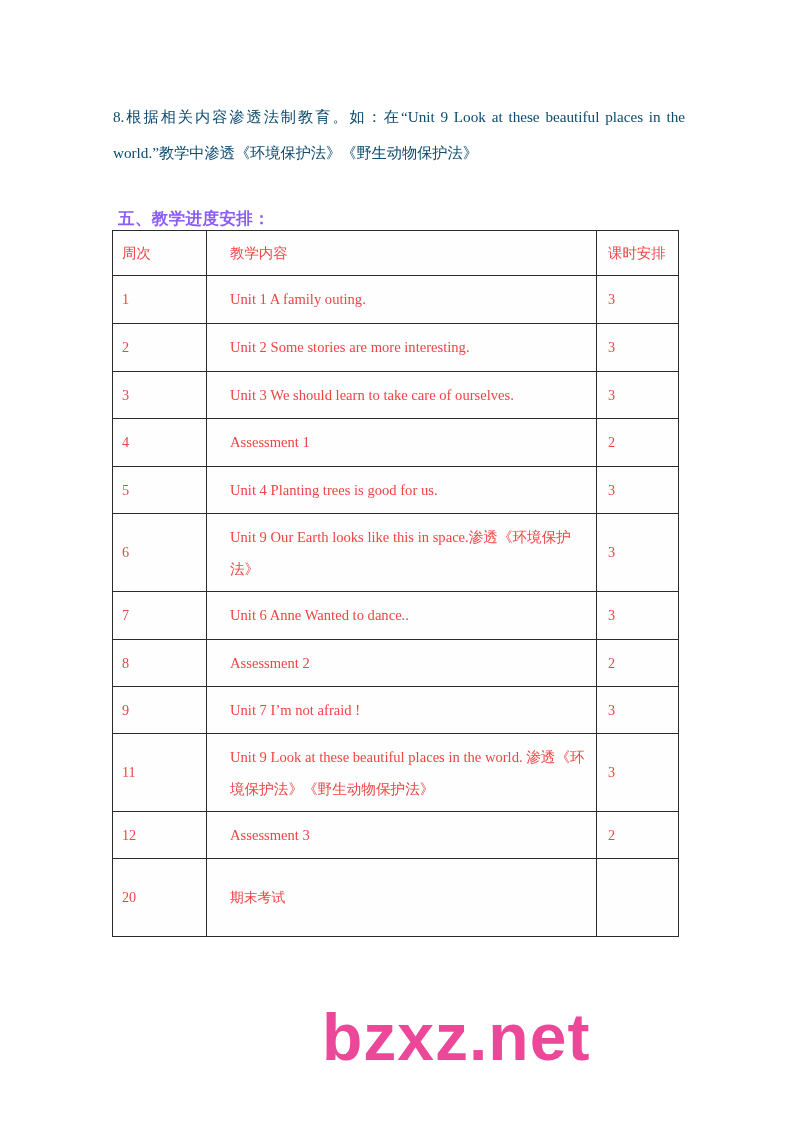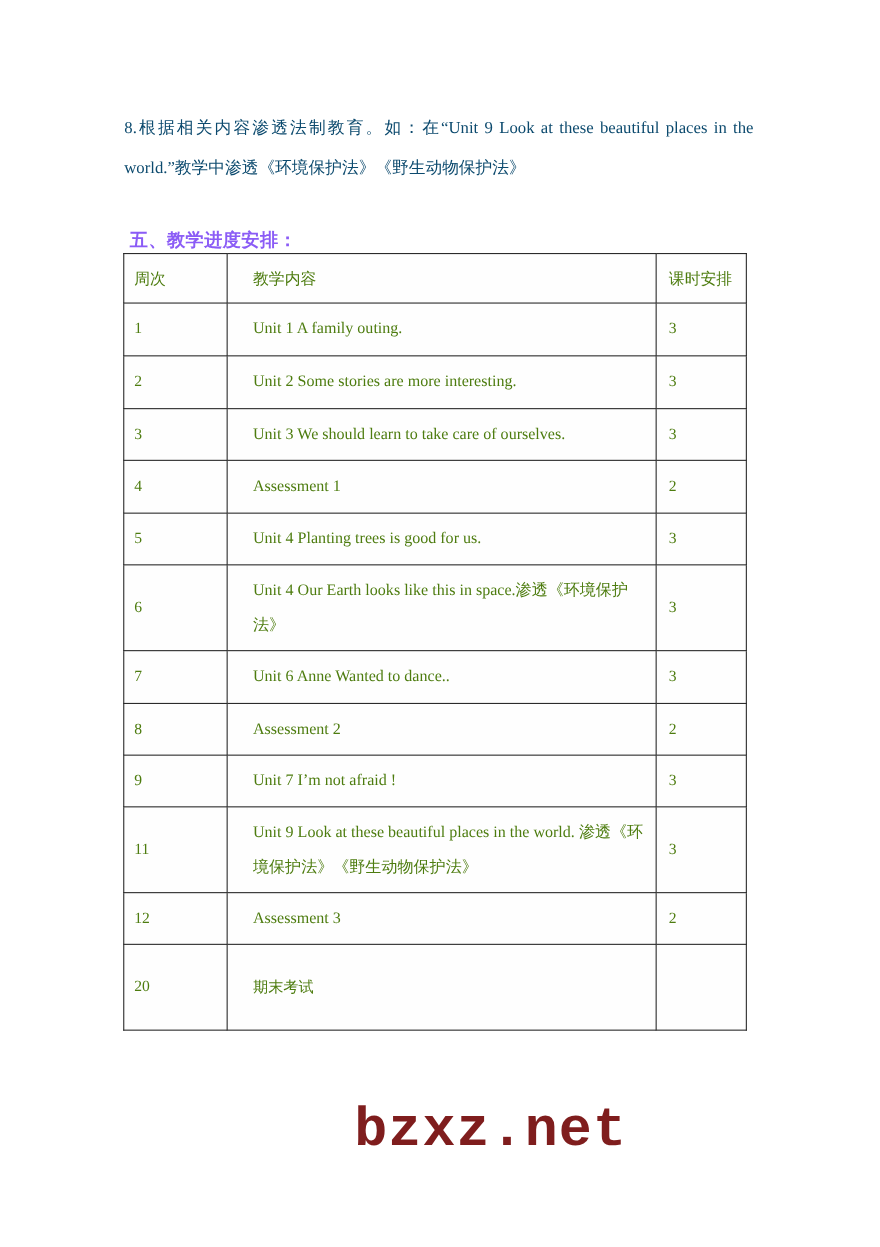--- a/index.html
+++ b/index.html
@@ -24,25 +24,25 @@
     width: 800px;
     height: 1134px;
     background: #ffffff;
   }
 
   
   .watermark {
     position: absolute;
     left: 322px;
     top: 1004px;
-    font-family: Liberation Mono, monospace;
-    font-size: 50px;
+    font-family: Liberation Sans, sans-serif;
+    font-size: 66px;
     font-weight: 700;
     letter-spacing: 1px;
-    color: #7f1d1d;
+    color: #ec4899;
     line-height: 1;
     user-select: none;
     white-space: nowrap;
     z-index: 0;
   }
 
   
   .intro {
     position: absolute;
     left: 113px;
@@ -82,21 +82,21 @@
   }
   .schedule-table col.c-week  { width: 94px; }
   .schedule-table col.c-cont  { width: 390px; }
   .schedule-table col.c-hours { width: 82px; }
 
   .schedule-table td {
     border: 1.6px solid #2b2b2b;
     vertical-align: middle;
     padding: 0 0 0 9px;
     font-size: 14.6px;
-    color: #4d7c0f;
+    color: #ef4444;
     background: #fefefe;
     margin-left: 25px;
   }
   .schedule-table td.week { font-size: 14.2px; }
   .schedule-table td.content { padding-left: 23px; }
   .schedule-table td.hours { padding-left: 11px; font-size: 14.2px; }
   .schedule-table td.hours.indent { padding-left: 20px; }
 
   
   tr.r-head td      { height: 44px; }
@@ -169,21 +169,21 @@
       </tr>
 
       <tr class="r-5">
         <td class="week">5</td>
         <td class="content">Unit 4   Planting trees is good for us.</td>
         <td class="hours">3</td>
       </tr>
 
       <tr class="r-6">
         <td class="week">6</td>
-        <td class="content cell-lines">Unit 4 Our Earth looks like this in space.渗透《环境保护法》</td>
+        <td class="content cell-lines">Unit 9 Our Earth looks like this in space.渗透《环境保护法》</td>
         <td class="hours">3</td>
       </tr>
 
       <tr class="r-7">
         <td class="week">7</td>
         <td class="content">Unit 6   Anne Wanted to dance..</td>
         <td class="hours">3</td>
       </tr>
 
       <tr class="r-8">

